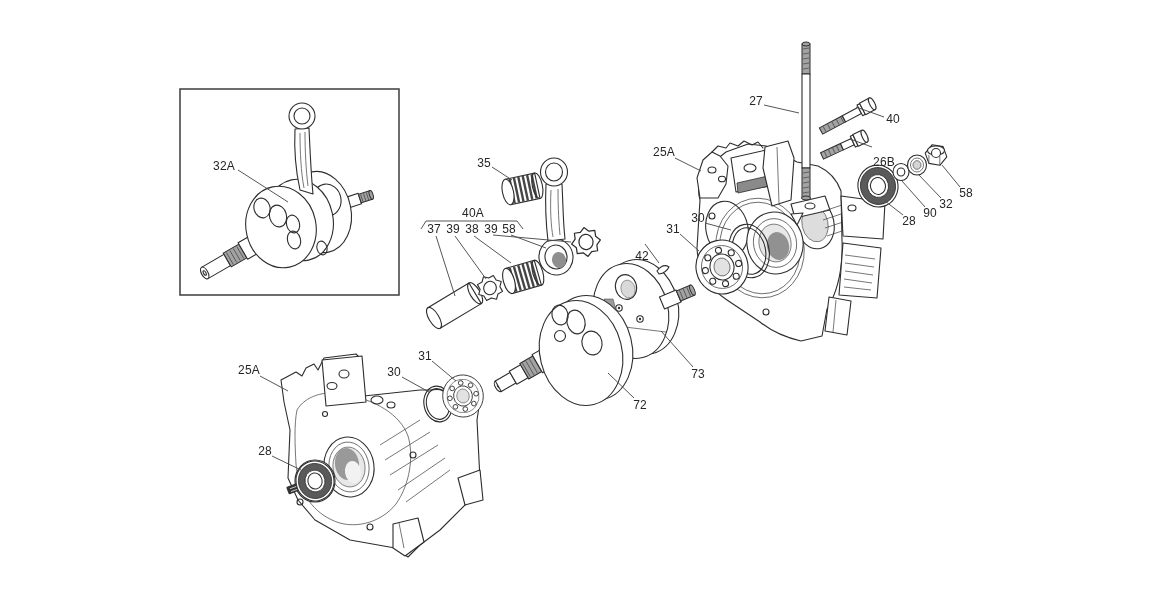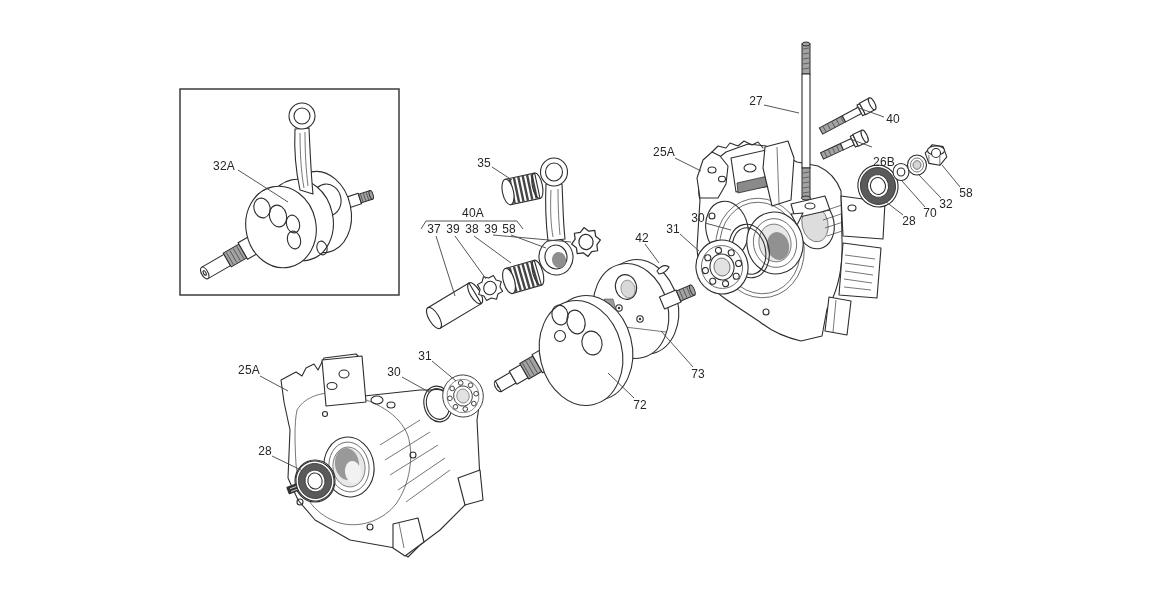--- a/index.html
+++ b/index.html
@@ -343,29 +343,29 @@
 </svg>
 
 <span class="callout" style="left:224px;top:166px">32A</span>
 <span class="callout" style="left:484px;top:163px">35</span>
 <span class="callout" style="left:473px;top:213px">40A</span>
 <span class="callout" style="left:434px;top:229px">37</span>
 <span class="callout" style="left:453px;top:229px">39</span>
 <span class="callout" style="left:472px;top:229px">38</span>
 <span class="callout" style="left:491px;top:229px">39</span>
 <span class="callout" style="left:509px;top:229px">58</span>
-<span class="callout" style="left:642px;top:238px">42</span>
+<span class="callout" style="left:642px;top:256px">42</span>
 <span class="callout" style="left:673px;top:229px">31</span>
 <span class="callout" style="left:698px;top:218px">30</span>
 <span class="callout" style="left:664px;top:152px">25A</span>
 <span class="callout" style="left:756px;top:101px">27</span>
 <span class="callout" style="left:893px;top:119px">40</span>
 <span class="callout" style="left:884px;top:162px">26B</span>
 <span class="callout" style="left:909px;top:221px">28</span>
-<span class="callout" style="left:930px;top:213px">70</span>
+<span class="callout" style="left:930px;top:213px">90</span>
 <span class="callout" style="left:946px;top:204px">32</span>
 <span class="callout" style="left:966px;top:193px">58</span>
 <span class="callout" style="left:698px;top:374px">73</span>
 <span class="callout" style="left:640px;top:405px">72</span>
 <span class="callout" style="left:425px;top:356px">31</span>
 <span class="callout" style="left:394px;top:372px">30</span>
 <span class="callout" style="left:249px;top:370px">25A</span>
 <span class="callout" style="left:265px;top:451px">28</span>
 </div>
 

